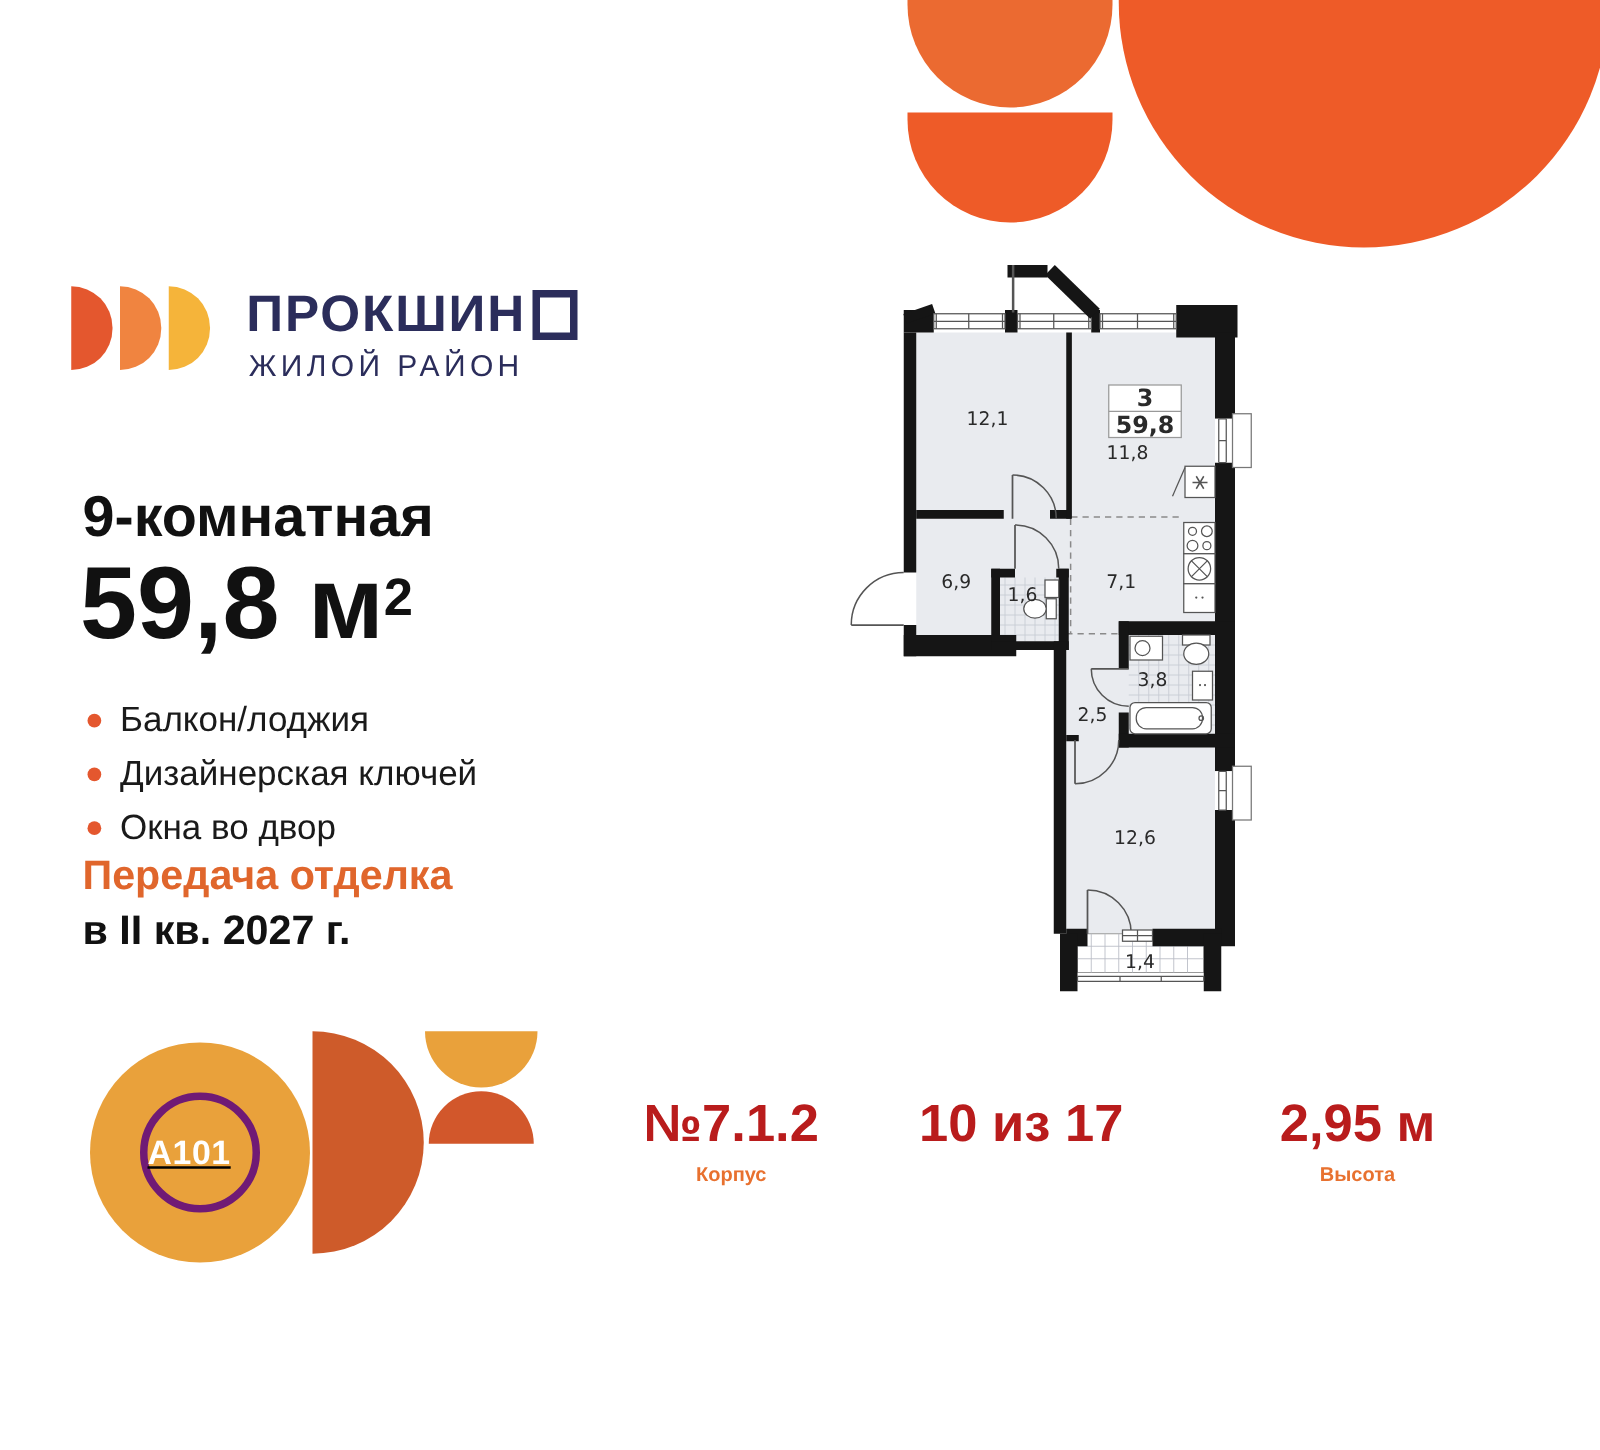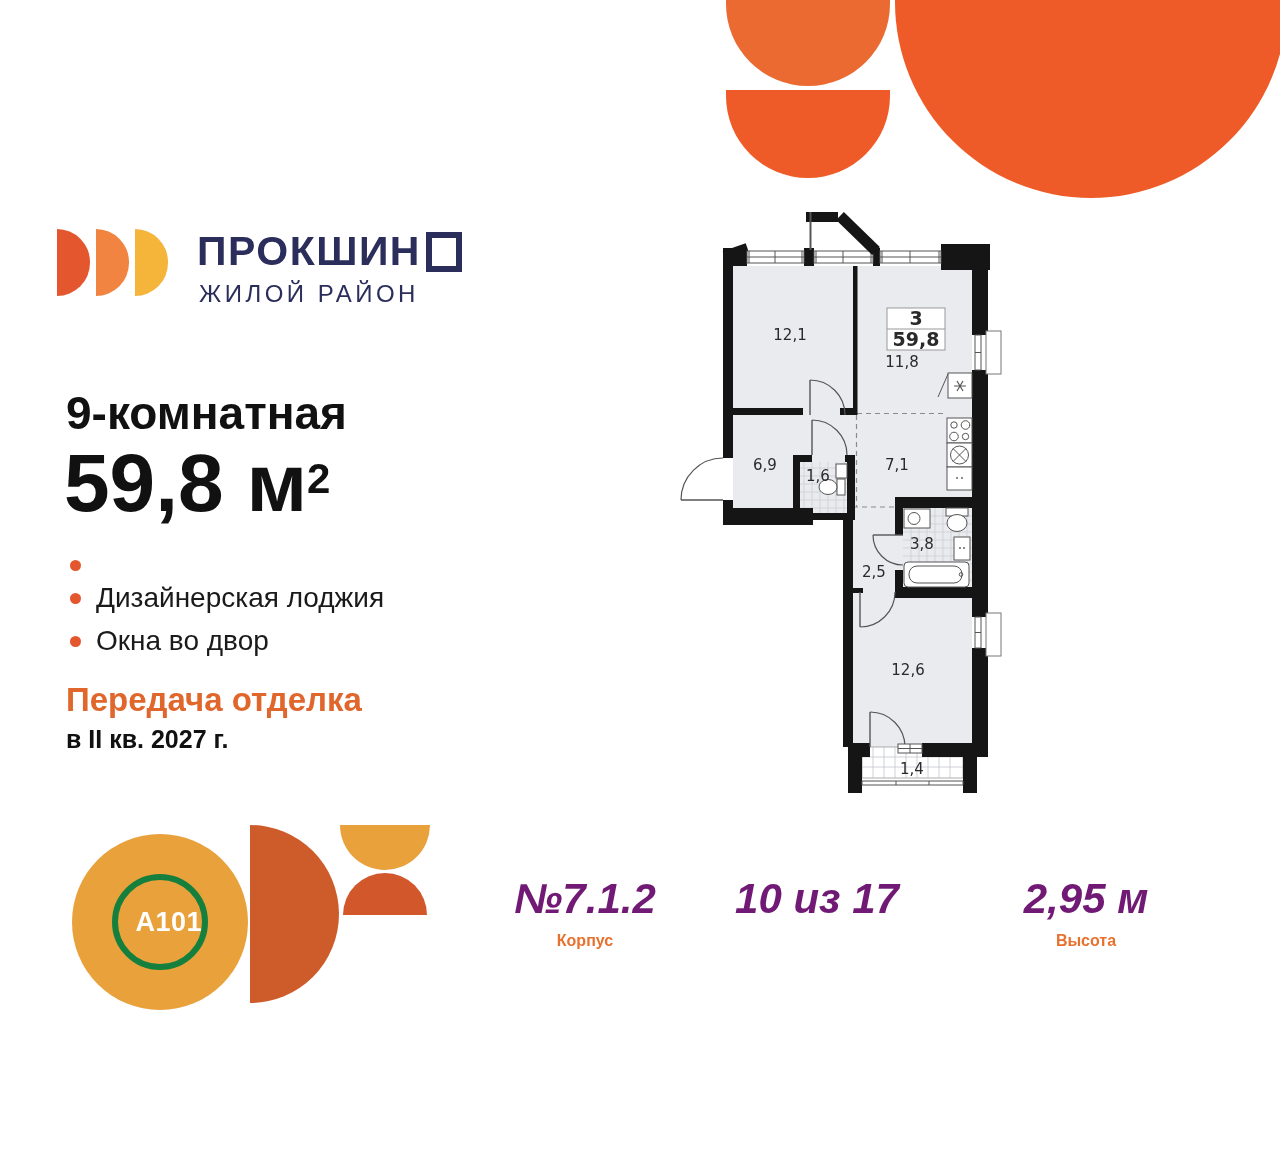--- a/index.html
+++ b/index.html
@@ -39,36 +39,36 @@
   .area{left:64px;top:442px;font-size:82px;font-weight:800;color:#111;line-height:1;}
   .area sup{font-size:42px;vertical-align:18px;font-weight:800;}
   .features{left:70px;top:560px;}
   .feature{display:flex;align-items:center;margin-bottom:11px;}
   .feature .dot{
     width:11px;height:11px;border-radius:50%;background:#E4572E;
     margin-right:15px;flex:0 0 auto;
   }
   .feature .txt{font-size:28px;color:#1a1a1a;}
   .keys-1{left:66px;top:681px;font-size:33px;font-weight:700;color:#E0662C;}
-  .keys-2{left:66px;top:725px;font-size:25px;font-weight:800;color:#111;}
+  .keys-2{left:66px;top:725px;font-size:33px;font-weight:800;color:#111;}
 
   
   .a101-circle{left:72px;top:834px;width:176px;height:176px;border-radius:50%;background:#E9A13B;}
   .a101-ring{
-    left:112px;top:874px;width:84px;height:84px;border:6px solid #15803d;border-radius:50%;
-    display:flex;align-items:center;justify-content:flex-end;
+    left:112px;top:874px;width:84px;height:84px;border:6px solid #701a75;border-radius:50%;
+    display:flex;align-items:center;justify-content:flex-start;text-decoration:underline;
   }
   .a101-text{color:#fff;font-size:27px;font-weight:700;letter-spacing:0.5px;}
   .a101-d{left:250px;top:825px;width:89px;height:178px;background:#CE5B2A;}
   .a101-gold{left:340px;top:825px;width:90px;height:45px;background:#E9A13B;}
   .a101-orange{left:343px;top:873px;width:84px;height:42px;background:#D2572B;}
 
   
   .stat{width:240px;text-align:center;}
-  .stat .val{font-size:42px;font-weight:800;color:#701a75;line-height:1.1;font-style:italic;}
+  .stat .val{font-size:42px;font-weight:800;color:#b91c1c;line-height:1.1;}
   .stat .lab{font-size:16px;font-weight:700;color:#E8712F;margin-top:10px;}
   .stat-1{left:465px;top:876px;}
   .stat-2{left:697px;top:876px;}
   .stat-3{left:966px;top:876px;}
 
   
   .plan{left:670px;top:200px;width:340px;height:620px;}
   .plan text{font-family:"DejaVu Sans","Liberation Sans",sans-serif;fill:#2a2a2a;}
   .room-label{font-size:15px;}
   .unit-label{font-weight:bold;font-size:19px;}
@@ -90,24 +90,25 @@
     </span>
 </div>
 <div class="abs logo-subtitle">ЖИЛОЙ РАЙОН</div>
 
 <div class="abs title">9-комнатная</div>
 <div class="abs area"><span>59,8 м</span><sup>2</sup></div>
 
 <div class="abs features">
   <div class="feature">
     <span class="dot"></span>
+    <span class="txt">Балкон/лоджия</span>
   </div>
   <div class="feature">
     <span class="dot"></span>
-    <span class="txt">Дизайнерская лоджия</span>
+    <span class="txt">Дизайнерская ключей</span>
   </div>
   <div class="feature">
     <span class="dot"></span>
     <span class="txt">Окна во двор</span>
   </div>
 </div>
 
 <div class="abs keys-1">Передача отделка</div>
 <div class="abs keys-2">в II кв. 2027 г.</div>
 

